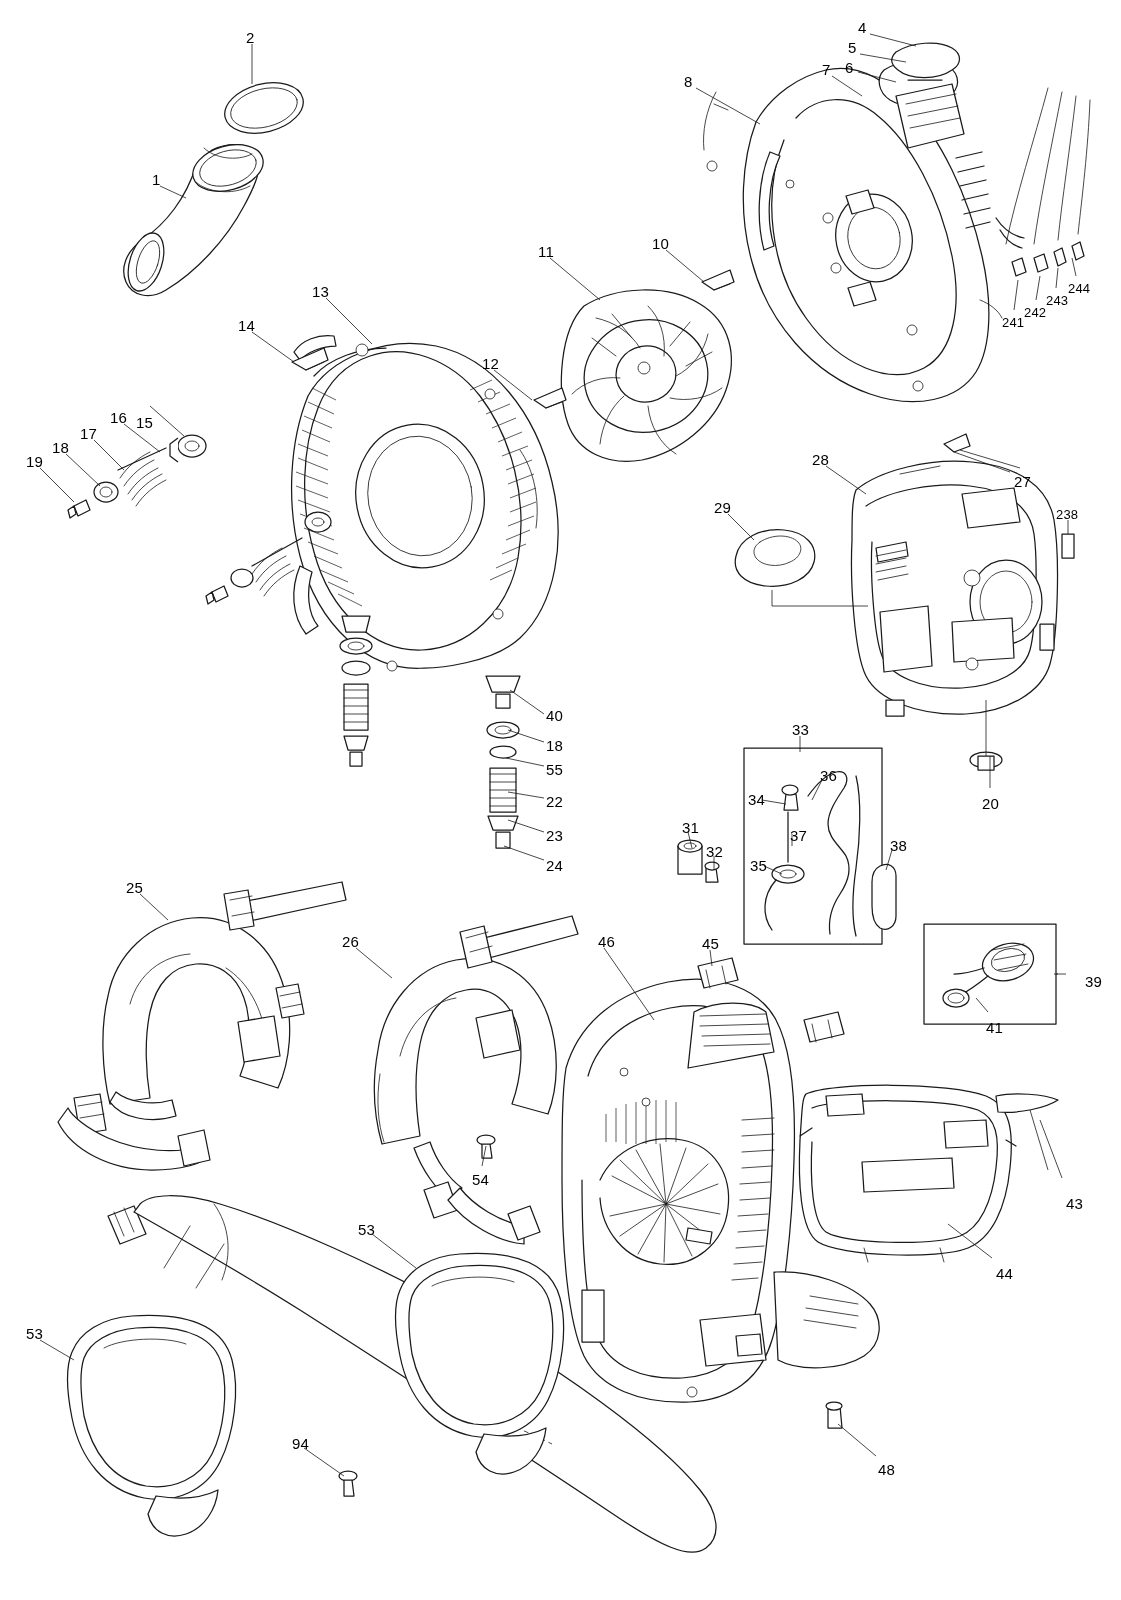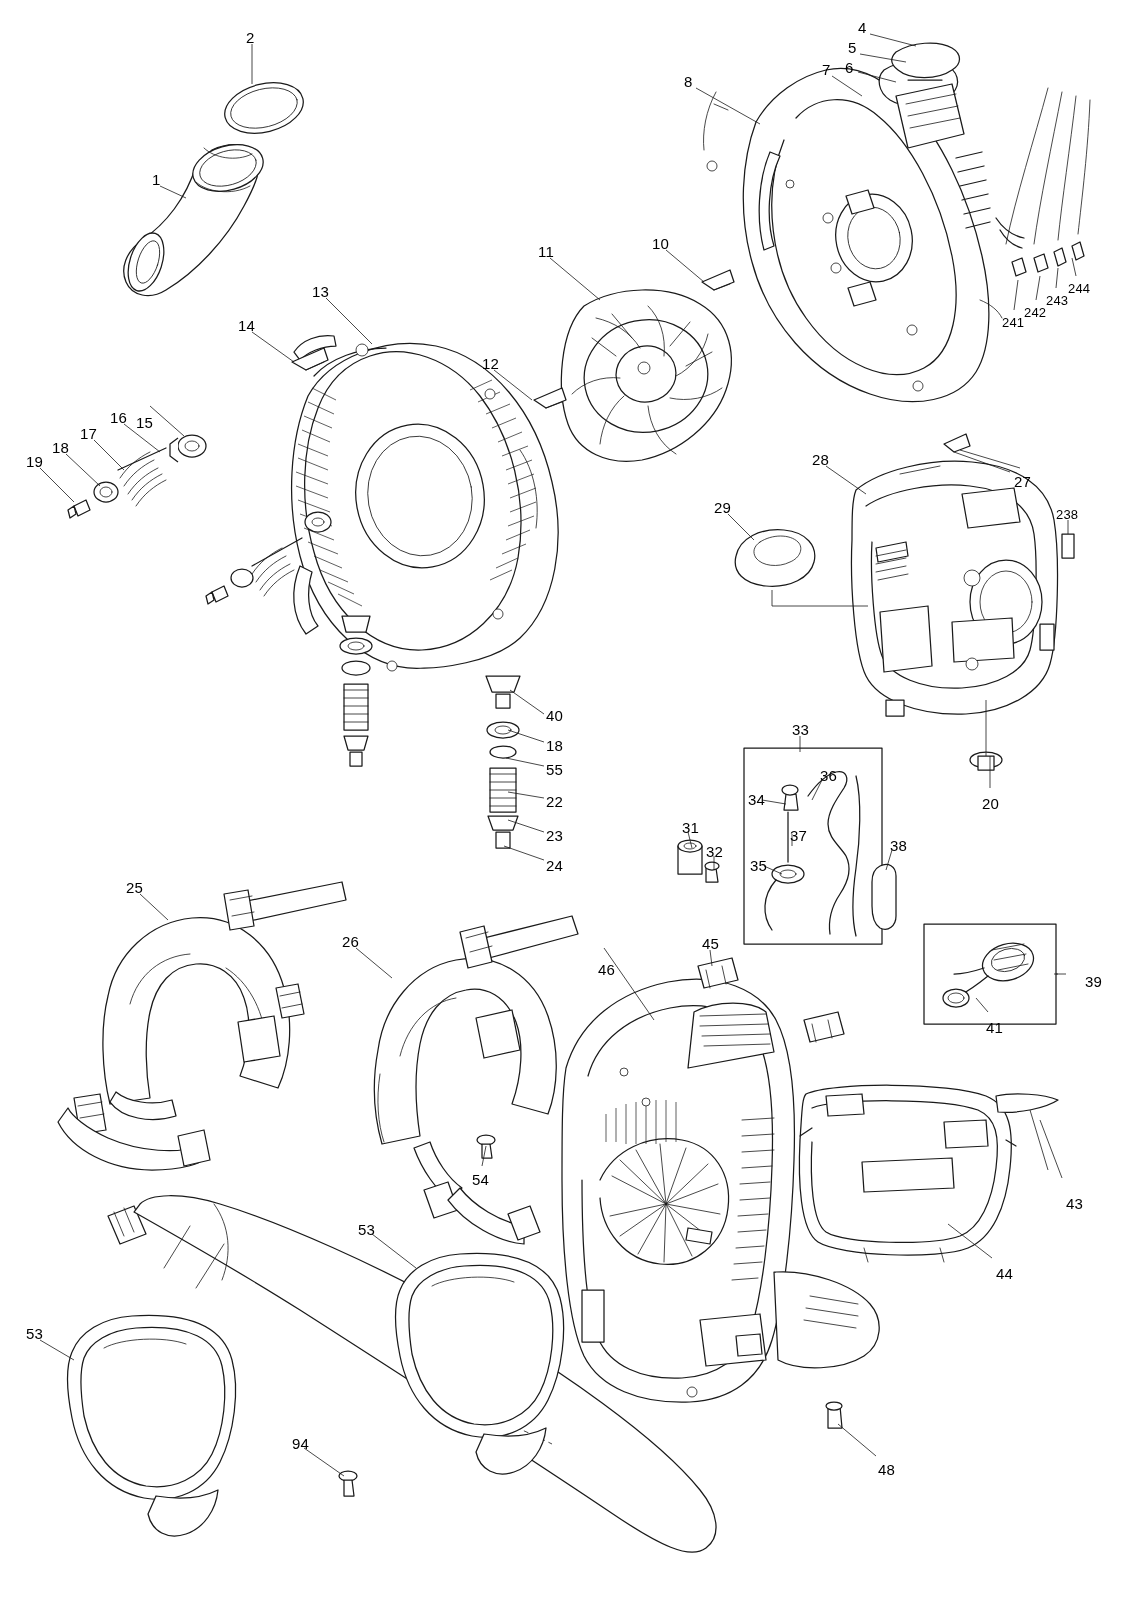--- a/index.html
+++ b/index.html
@@ -544,21 +544,21 @@
       <div class="callout" style="left: 748px; top: 792px;">34</div>
       <div class="callout" style="left: 790px; top: 828px;">37</div>
       <div class="callout" style="left: 750px; top: 858px;">35</div>
       <div class="callout" style="left: 664px; top: 820px; margin-left: 18px;">31</div>
       <div class="callout" style="left: 706px; top: 844px;">32</div>
       <div class="callout" style="left: 890px; top: 838px;">38</div>
       <div class="callout" style="left: 1070px; top: 974px; margin-left: 15px;">39</div>
       <div class="callout" style="left: 986px; top: 1020px;">41</div>
       <div class="callout" style="left: 126px; top: 880px;">25</div>
       <div class="callout" style="left: 342px; top: 934px;">26</div>
-      <div class="callout" style="left: 598px; top: 934px; margin-top: 28px;">46</div>
+      <div class="callout" style="left: 598px; top: 934px;">46</div>
       <div class="callout" style="left: 702px; top: 936px;">45</div>
       <div class="callout" style="left: 472px; top: 1172px;">54</div>
       <div class="callout" style="left: 1066px; top: 1196px;">43</div>
       <div class="callout" style="left: 996px; top: 1266px;">44</div>
       <div class="callout" style="left: 358px; top: 1222px;">53</div>
       <div class="callout" style="left: 26px; top: 1326px;">53</div>
       <div class="callout" style="left: 292px; top: 1436px;">94</div>
       <div class="callout" style="left: 878px; top: 1462px;">48</div>
     </div>
 

